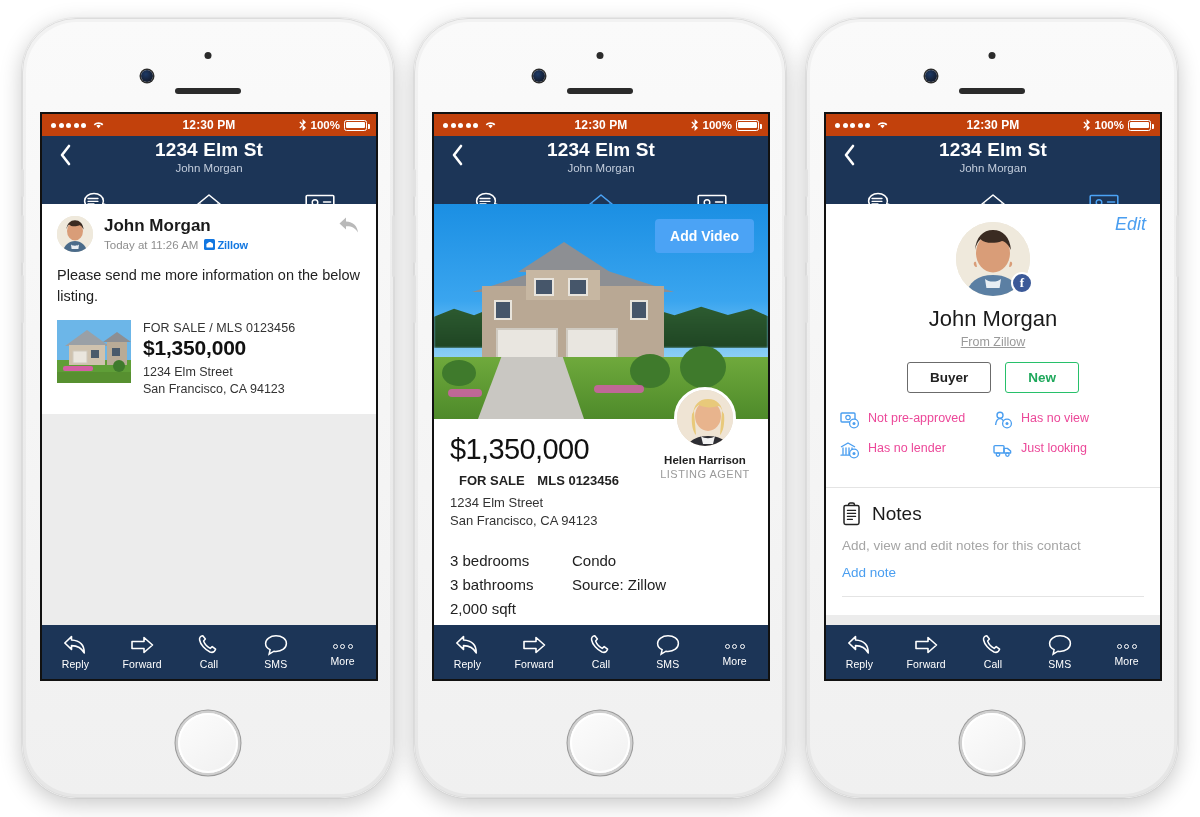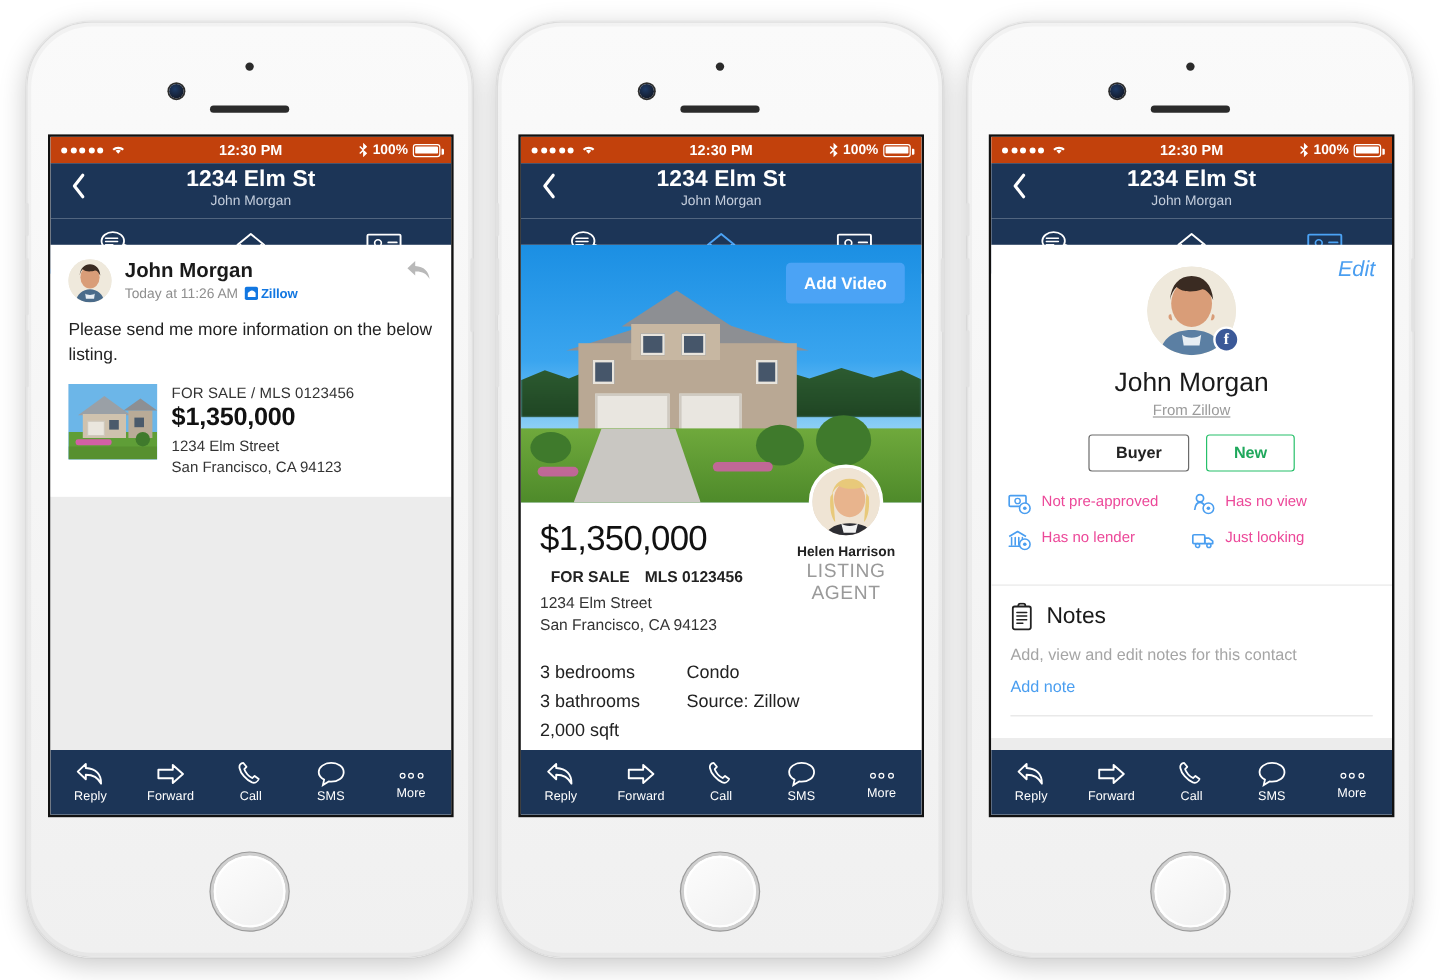--- a/index.html
+++ b/index.html
@@ -158,21 +158,21 @@
     clip-path: polygon(22% 0, 80% 0, 100% 100%, 0 100%); }
   .add-video {
     position:absolute; right:14px; top:15px; background:#4ba3f5; color:#fff;
     padding:9px 15px; border-radius:4px; font-size:14px; font-weight:700; cursor:pointer;
   }
   .prop-detail { background:#fff; padding: 16px 16px 8px; position:relative; }
   .agent-block { position:absolute; right:12px; top:-32px; width:102px; text-align:center;}
   .agent-avatar { width:62px; height:62px; border-radius:50%; margin:0 auto; overflow:hidden;
     background:#e3d8c8; border:3px solid #fff; position:relative;}
   .agent-name { font-size:11.5px; font-weight:700; color:#222; margin-top:5px;}
-  .agent-role { font-size:16px; color:#9a9a9a; letter-spacing:.5px; margin-top:2px;}
+  .agent-role { font-size:11px; color:#9a9a9a; letter-spacing:.5px; margin-top:2px;}
   .prop-price { font-size:29px; font-weight:400; color:#111; letter-spacing:-.6px; line-height:1;}
   .prop-sale { font-size:13px; font-weight:700; color:#222; margin-top:9px; }
   .prop-sale span { margin-left:9px; }
   .prop-addr { font-size:13px; color:#333; line-height:1.36; margin-top:6px;}
   .prop-specs { display:flex; margin-top:20px; font-size:15px; color:#222; line-height:1.58;}
   .prop-specs .col1 { width:122px; }
 
   
   .contact-card { background:#fff; padding: 10px 14px 16px; position:relative; }
   .edit-link { position:absolute; right:14px; top:10px; color:#4a9ef0; font-size:18px; cursor:pointer;font-style:italic;}

